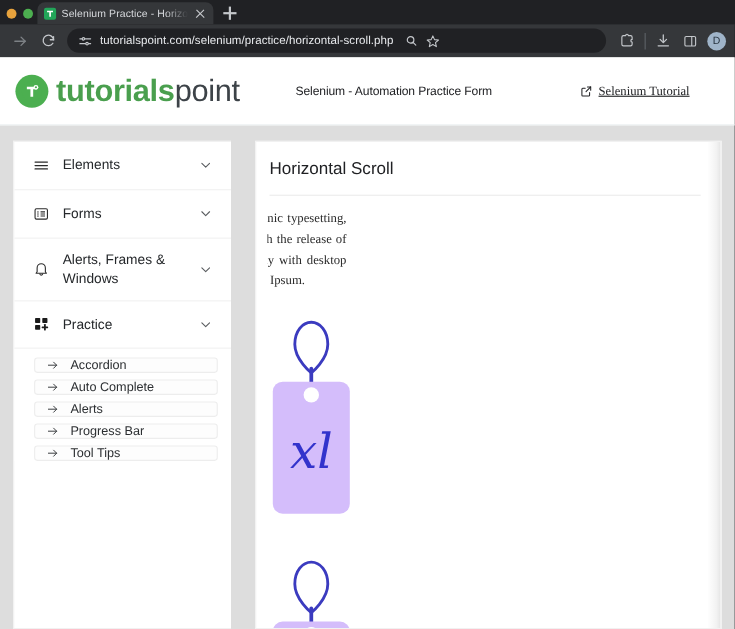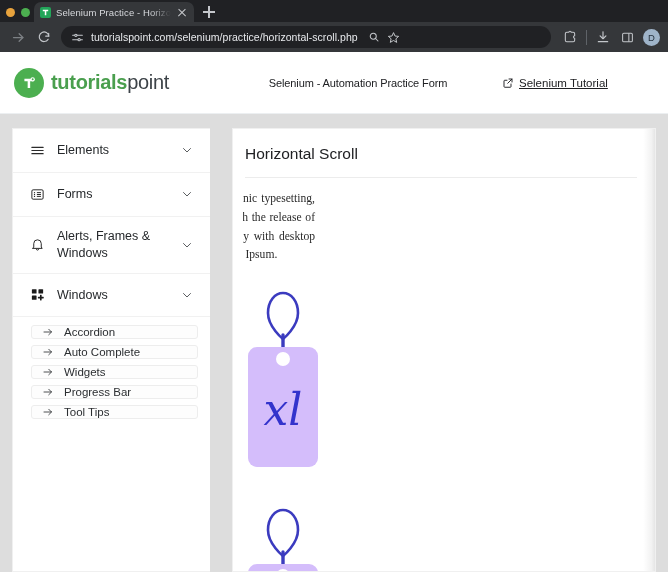--- a/index.html
+++ b/index.html
@@ -84,30 +84,30 @@
   .site-header {
     background: #ffffff; height: 62px;
     display: flex; align-items: center; padding: 0 16px 0 14px;
     border-bottom: 1px solid #eceff1;
   }
   .logo { display: flex; align-items: center; gap: 7px; flex: 0 0 auto; width: 200px; }
   .logo-mark {
     width: 30px; height: 30px; border-radius: 50%; background: #4caf50;
     display: flex; align-items: center; justify-content: center; flex: 0 0 auto;
   }
-  .logo-text { font-size: 20px; font-weight: 700; letter-spacing: -.3px; }
+  .logo-text { font-size: 28px; font-weight: 700; letter-spacing: -.3px; }
   .logo-text .a { color: #4a9f4e; }
   .logo-text .b { color: #3d4348; font-weight: 400; }
   .page-title {
     flex: 1 1 auto; text-align: center; font-size: 11px; color: #202124;
     font-weight: 400; letter-spacing: -.1px;
   }
   .tut-link {
     flex: 0 0 auto; display: flex; align-items: center; gap: 5px;
-    font-size: 11.5px; color: #202124; width: 150px; justify-content: flex-start;
+    font-size: 11.5px; color: #202124; width: 150px; justify-content: center; font-family: Liberation Serif, serif;
   }
 
   .page-body { display: flex; padding: 14px 0 0 12px; height: 416px; position: relative; }
 
   
   .sidebar {
     width: 198px; flex: 0 0 auto; background: #ffffff; border: 1px solid #f0f0f0;
     border-right: none; height: 444px; overflow: hidden; padding-top: 0px;
   }
   .group {
@@ -324,21 +324,21 @@
         <div class="group">
           <span class="gicon">
             <svg width="15" height="15" viewBox="0 0 24 24">
                 <rect x="3" y="3.5" width="7.5" height="7" rx="1" fill="#1b1b1b"></rect>
                 <rect x="13.5" y="3.5" width="7.5" height="7" rx="1" fill="#1b1b1b"></rect>
                 <rect x="3" y="13.5" width="7.5" height="7" rx="1" fill="#1b1b1b"></rect>
                 <rect x="16" y="12.2" width="2.6" height="9.4" rx=".7" fill="#1b1b1b"></rect>
                 <rect x="12.6" y="15.6" width="9.4" height="2.6" rx=".7" fill="#1b1b1b"></rect>
               </svg>
           </span>
-          <span class="glabel">Windows</span>
+          <span class="glabel">Practice</span>
           <span class="chev">
             <svg width="12" height="12" viewBox="0 0 24 24" fill="none" stroke="#5a5d60" stroke-width="2" stroke-linecap="round" stroke-linejoin="round">
                 <polyline points="5,9 12,16 19,9"></polyline>
               </svg>
           </span>
         </div>
 
         <div class="submenu">
           <div class="subitem">
             <span class="arrow">
@@ -358,21 +358,21 @@
               </span>
             <span>Auto Complete</span>
           </div>
           <div class="subitem">
             <span class="arrow">
                 <svg width="12" height="12" viewBox="0 0 24 24" fill="none" stroke="#3a3d40" stroke-width="1.8" stroke-linecap="round" stroke-linejoin="round">
                   <line x1="4" y1="12" x2="19" y2="12"></line>
                   <polyline points="13.5,6.5 19,12 13.5,17.5"></polyline>
                 </svg>
               </span>
-            <span>Widgets</span>
+            <span>Alerts</span>
           </div>
           <div class="subitem">
             <span class="arrow">
                 <svg width="12" height="12" viewBox="0 0 24 24" fill="none" stroke="#3a3d40" stroke-width="1.8" stroke-linecap="round" stroke-linejoin="round">
                   <line x1="4" y1="12" x2="19" y2="12"></line>
                   <polyline points="13.5,6.5 19,12 13.5,17.5"></polyline>
                 </svg>
               </span>
             <span>Progress Bar</span>
           </div>

